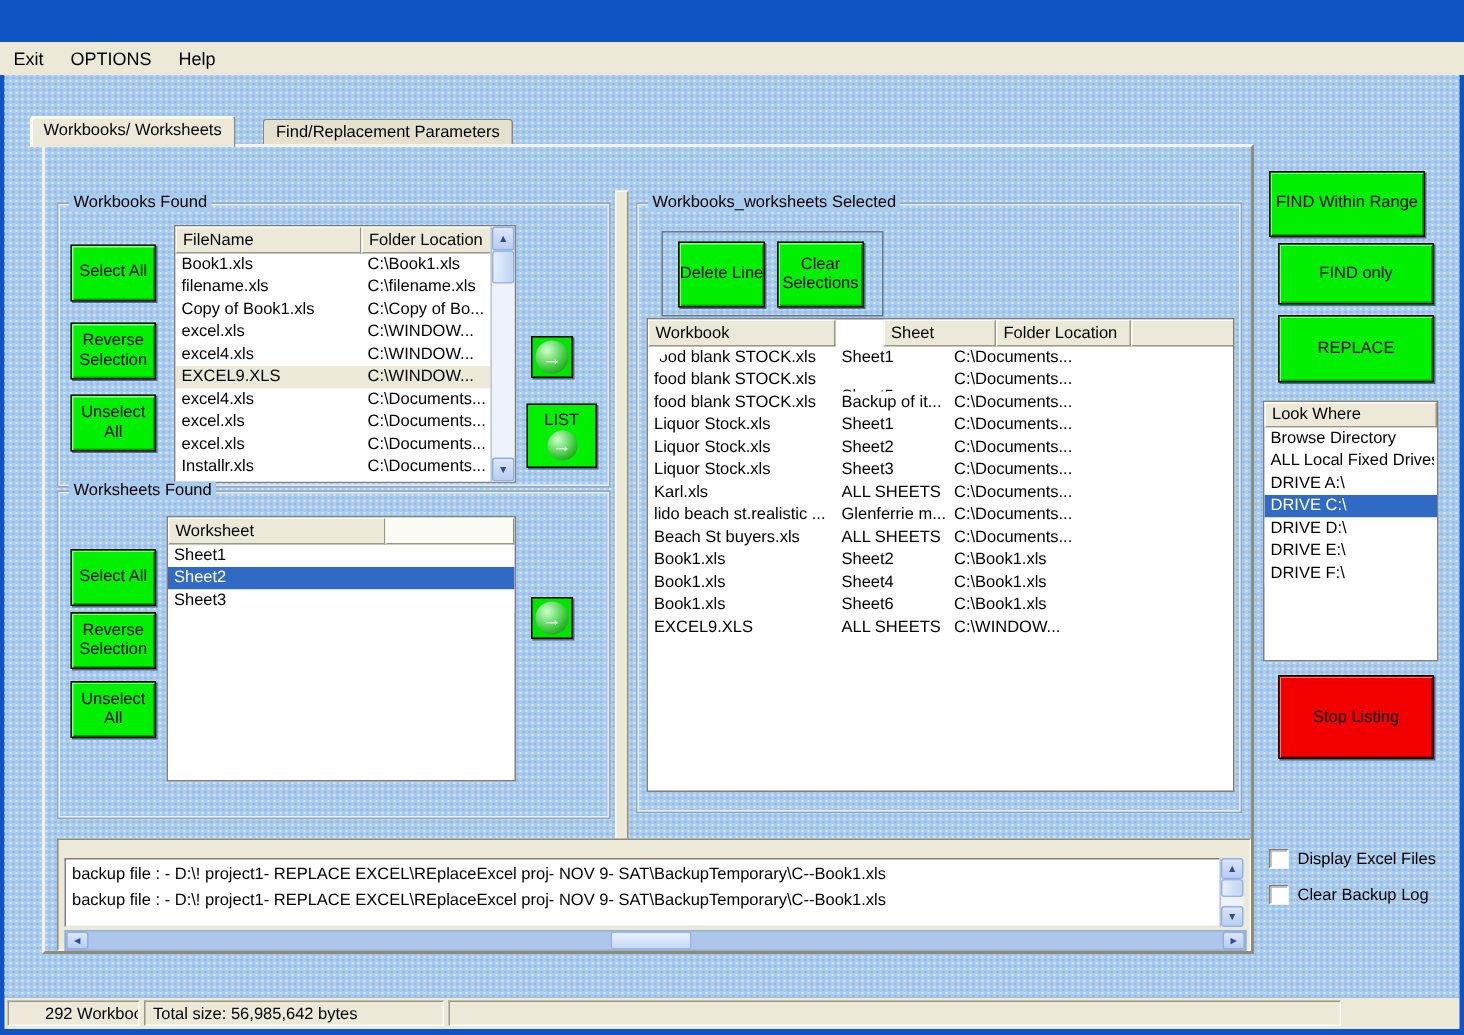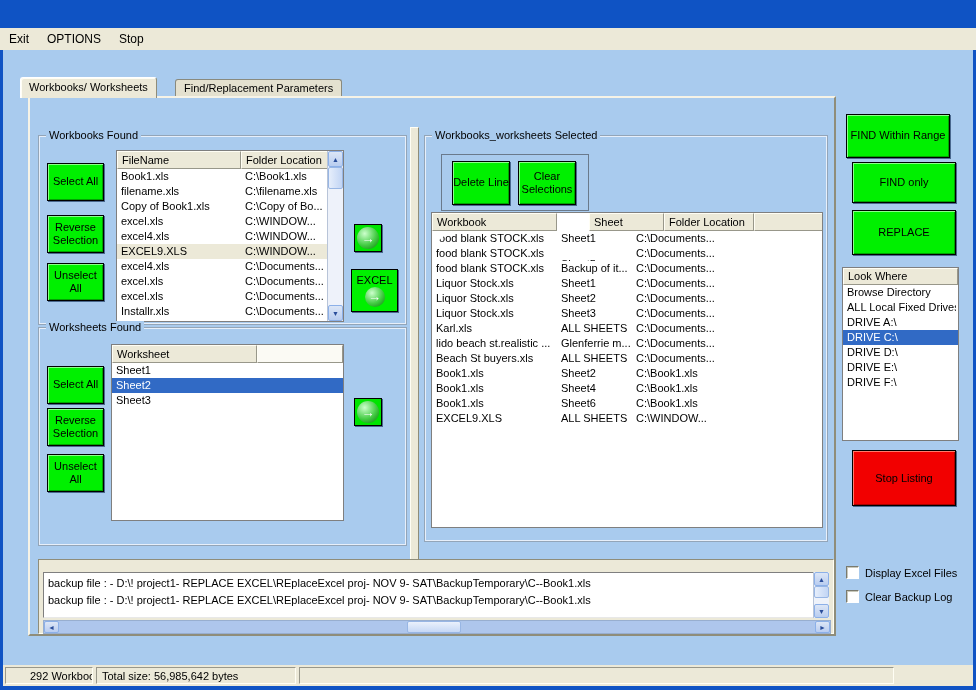--- a/index.html
+++ b/index.html
@@ -109,21 +109,21 @@
 </style>
 </head>
 <body>
 
 <div class="window">
 
 
   <div class="menubar">
     <span class="menu-item">Exit</span>
     <span class="menu-item">OPTIONS</span>
-    <span class="menu-item">Stop</span>
+    <span class="menu-item">Help</span>
   </div>
 
   <div class="client">
 
     <div class="tab active">Workbooks/ Worksheets</div>
     <div class="tab inactive">Find/Replacement Parameters</div>
 
     <div class="tab-page">
 
       <div class="grp" style="left:8px; top:37px; width:369px; height:190px;">
@@ -187,21 +187,21 @@
             <div class="sbbtn">▲</div>
             <div class="vthumb"></div>
             <div class="sbbtn" style="position:absolute; bottom:0;">▼</div>
           </div>
         </div>
 
         <div class="ballbtn" style="left:315px; top:88px; width:28px; height:28px;">
           <div class="ball">→</div>
         </div>
         <div class="ballbtn greenbtn listbtn" style="left:312px; top:133px; width:47px; height:43px; background:#00f000;">
-          <span>EXCEL</span>
+          <span>LIST</span>
           <div class="ball" style="width:20px;height:20px;">→</div>
         </div>
       </div>
 
       <div class="grp" style="left:8px; top:229px; width:369px; height:219px;">
         <div class="grp-label">Worksheets Found</div>
         <div class="greenbtn" style="left:8px; top:38px; width:57px; height:38px;">Select All</div>
         <div class="greenbtn" style="left:8px; top:80px; width:57px; height:38px;">Reverse Selection</div>
         <div class="greenbtn" style="left:8px; top:126px; width:57px; height:38px;">Unselect All</div>
 

